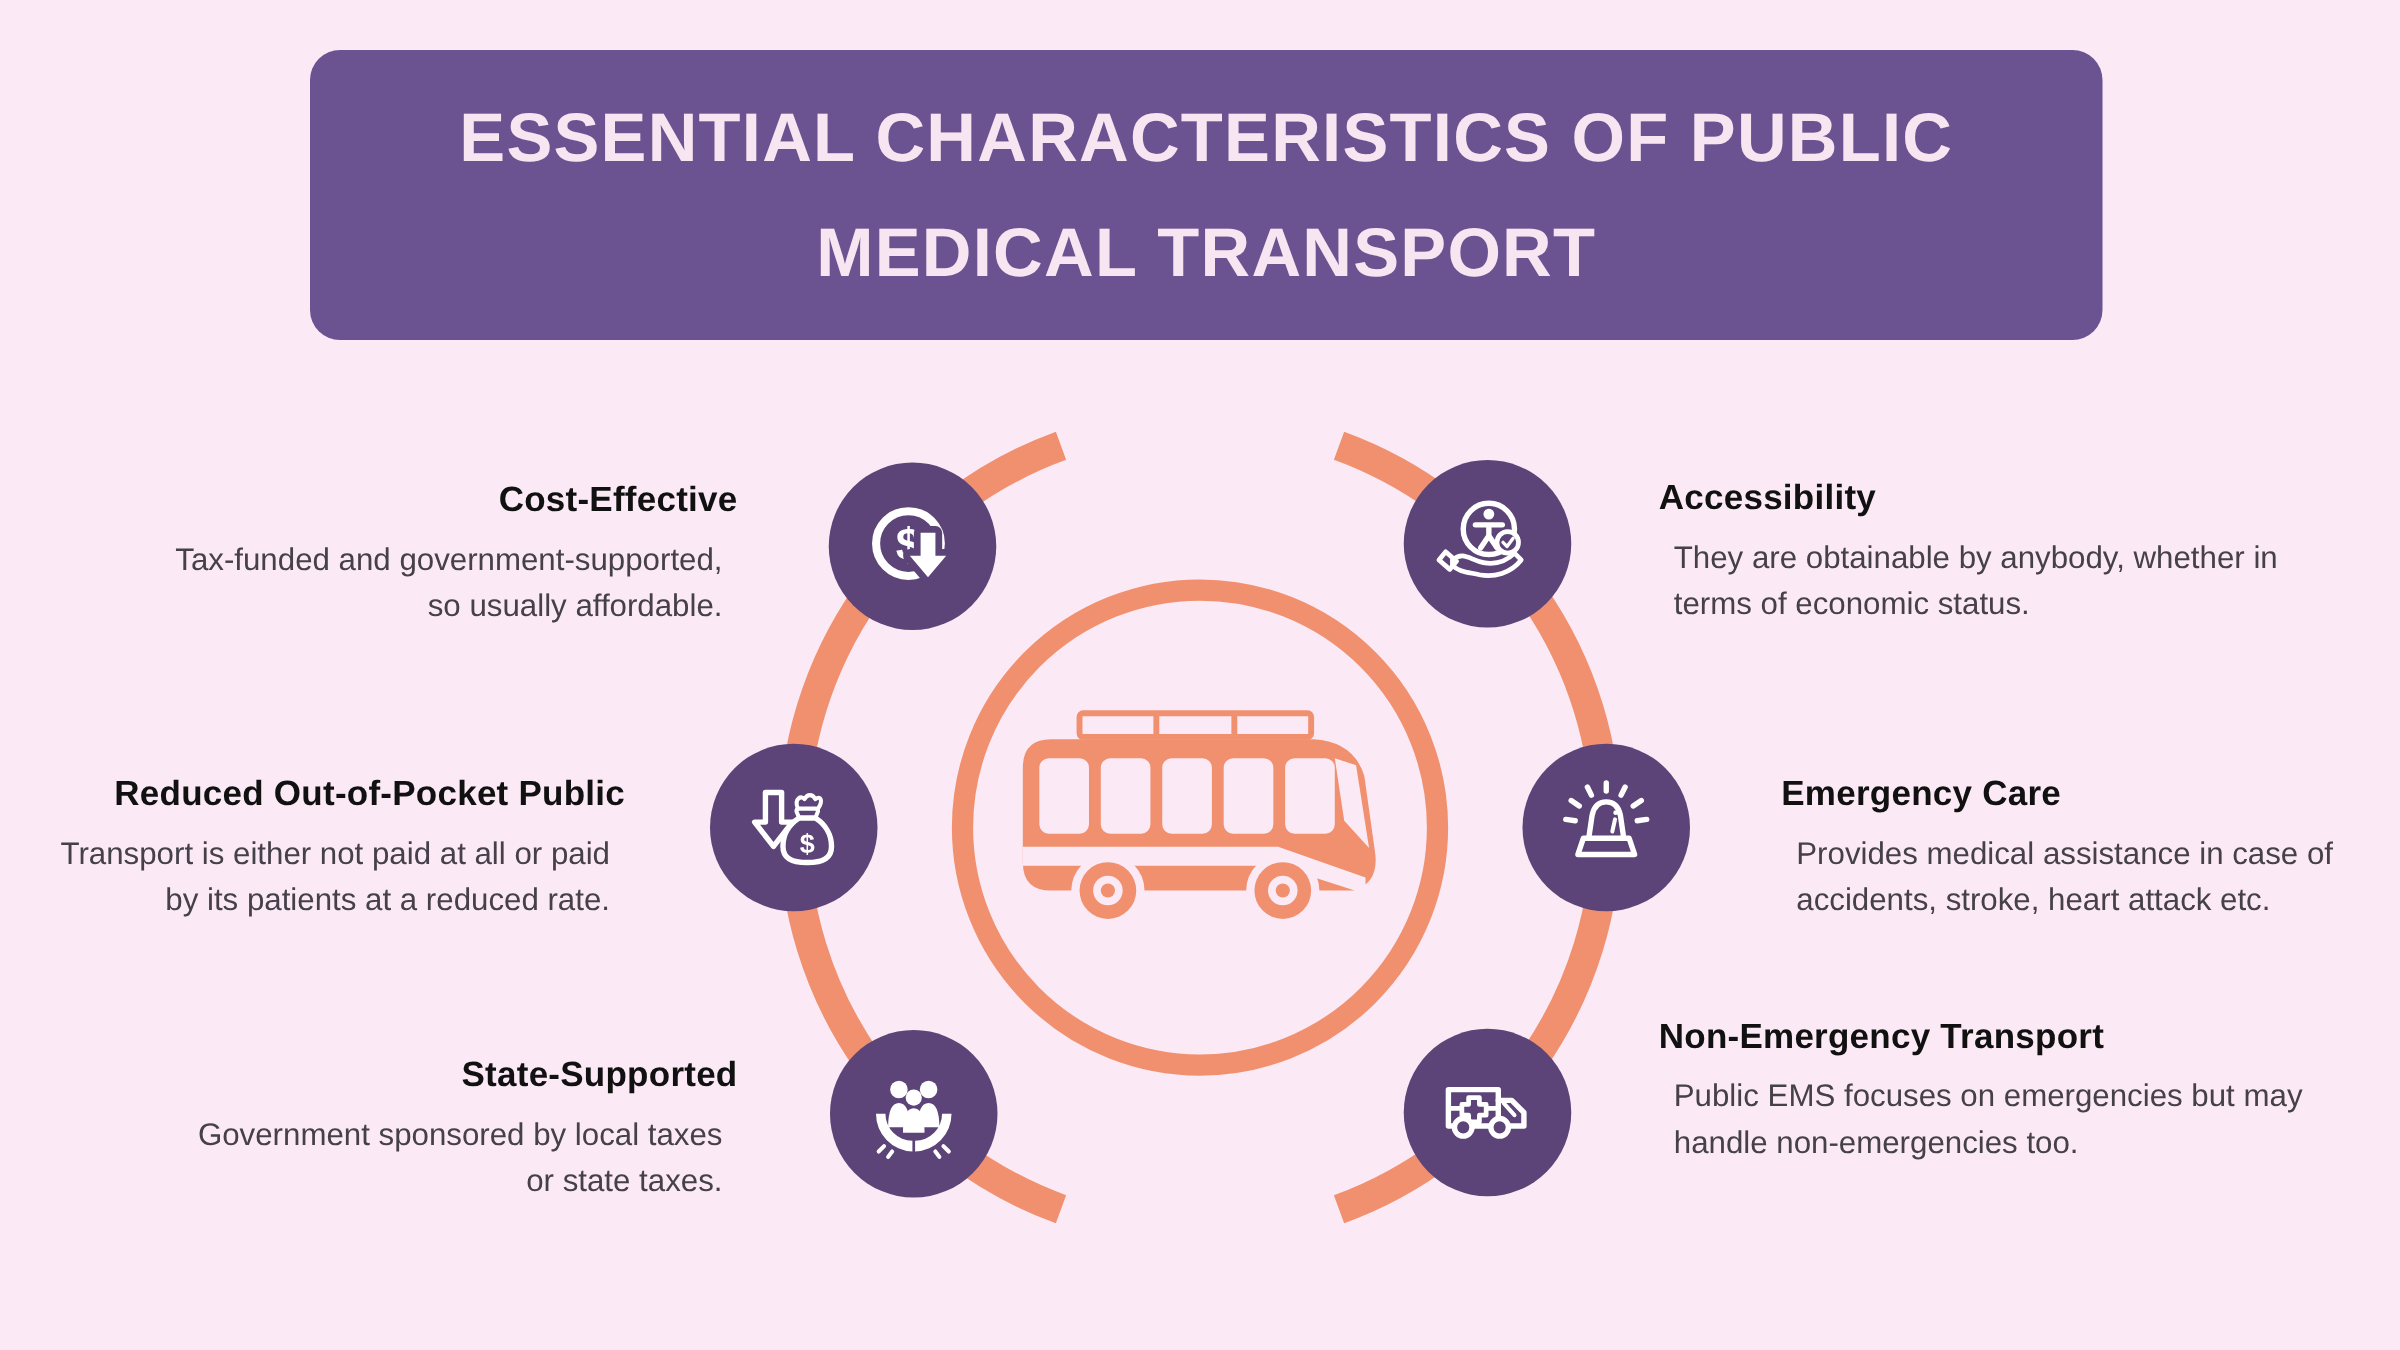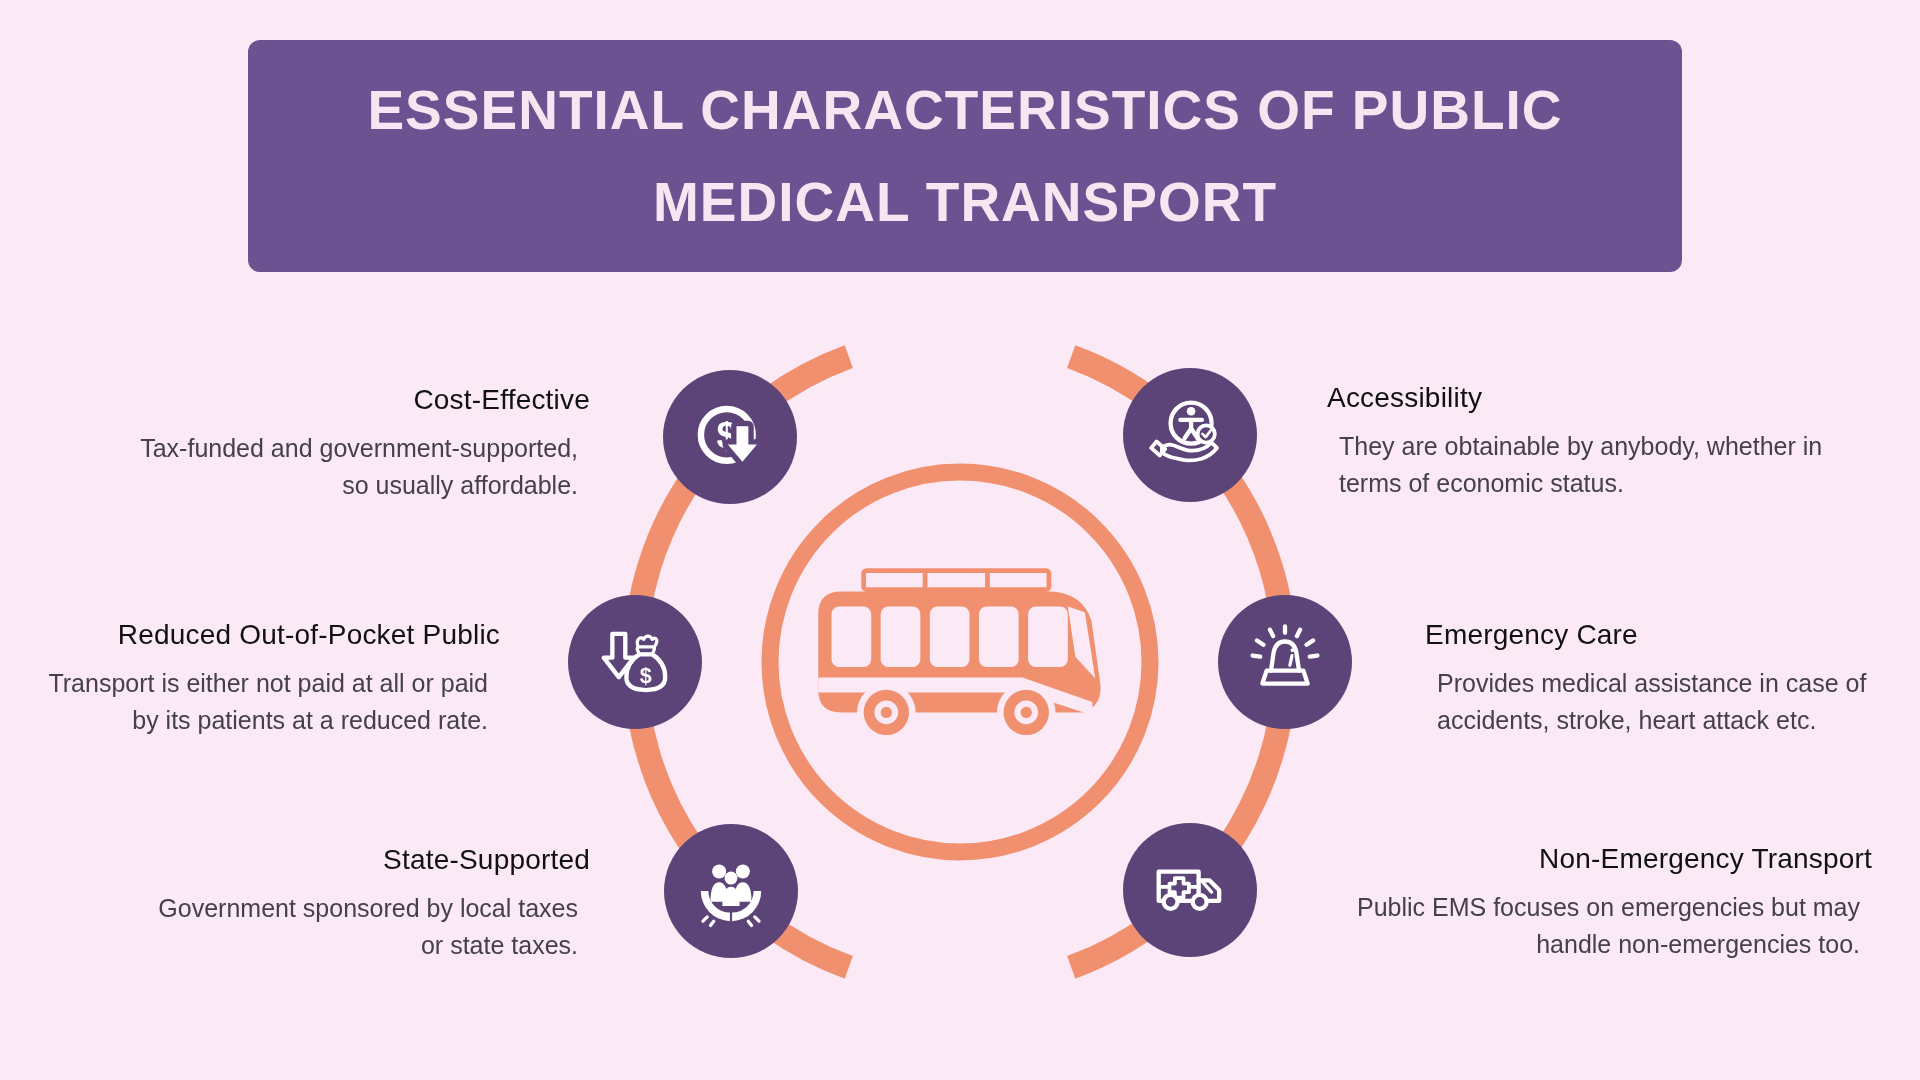--- a/index.html
+++ b/index.html
@@ -5,21 +5,21 @@
   :root{
     --background:#FBEAF5; --banner:#6A5390; --icon:#5C4478; --accent:#F1906F;
     --title-text:#F8E5F2; --heading-text:#111111; --body-text:#45404A;
   }
   *{box-sizing:border-box}
   html,body{margin:0;padding:0}
   .page{position:relative;width:1920px;height:1080px;overflow:hidden;
         background:var(--background);font-family:"Liberation Sans",sans-serif}
   
   .banner{position:absolute;left:248px;top:40px;width:1434px;height:232px;
-          background:var(--banner);border-radius:12px;display:flex;
+          background:var(--banner);border-radius:24px;display:flex;
           align-items:center;justify-content:center}
   .banner h1{margin:0;text-align:center;font-weight:700;font-size:55px;
              line-height:92px;letter-spacing:1px;color:var(--title-text)}
   .banner h1 .line{display:block}
   
   .rings{position:absolute;left:600px;top:302px;width:720px;height:720px}
   .ring-arc{fill:none;stroke:var(--accent);stroke-width:24;stroke-linecap:butt}
   .ring-inner{fill:none;stroke:var(--accent);stroke-width:17}
   .bus{position:absolute;left:805px;top:564px;width:312px;height:auto}
   .acc-s{fill:none;stroke:var(--accent);stroke-width:5}
@@ -31,34 +31,34 @@
   .icon-circle svg{width:82px;height:82px}
   .ol{fill:none;stroke:#fff;stroke-width:4;stroke-linecap:round;stroke-linejoin:round}
   .ol3{fill:none;stroke:#fff;stroke-width:3;stroke-linecap:round;stroke-linejoin:round}
   .fl{fill:#fff;stroke:none}
   .cov{fill:var(--icon);stroke:#fff;stroke-width:3.5;stroke-linejoin:round}
   .halo{fill:var(--icon);stroke:var(--icon);stroke-width:10;stroke-linejoin:round}
   .svgtxt{font-family:"Liberation Sans",sans-serif;font-weight:700;fill:#fff}
   
   .text{position:absolute}
   .text h2{margin:0 0 13px;font-size:28px;line-height:34px;letter-spacing:.2px;
-           color:var(--heading-text);font-weight:400}
+           color:var(--heading-text);font-weight:700}
   .text p{margin:12px;font-size:25px;line-height:37px;color:var(--body-text)}
   .item-1 .icon-circle{left:663px;top:370px}
   .item-2 .icon-circle{left:568px;top:595px}
   .item-3 .icon-circle{left:664px;top:824px}
   .item-4 .icon-circle{left:1123px;top:368px}
   .item-5 .icon-circle{left:1218px;top:595px}
   .item-6 .icon-circle{left:1123px;top:823px}
   .item-1 .text{left:120px;top:383px;width:470px;text-align:right}
   .item-2 .text{left:20px;top:618px;width:480px;text-align:right}
   .item-3 .text{left:120px;top:843px;width:470px;text-align:right}
   .item-4 .text{left:1327px;top:381px;width:555px;text-align:left}
   .item-5 .text{left:1425px;top:618px;width:510px;text-align:left}
-  .item-6 .text{left:1327px;top:842px;width:545px;text-align:right}
+  .item-6 .text{left:1327px;top:812px;width:545px;text-align:left}
 </style>
 </head>
 <body>
 
 <div class="page">
 
   <header class="banner">
     <h1>
       <span class="line">ESSENTIAL CHARACTERISTICS OF PUBLIC</span>
       <span class="line">MEDICAL TRANSPORT</span>

